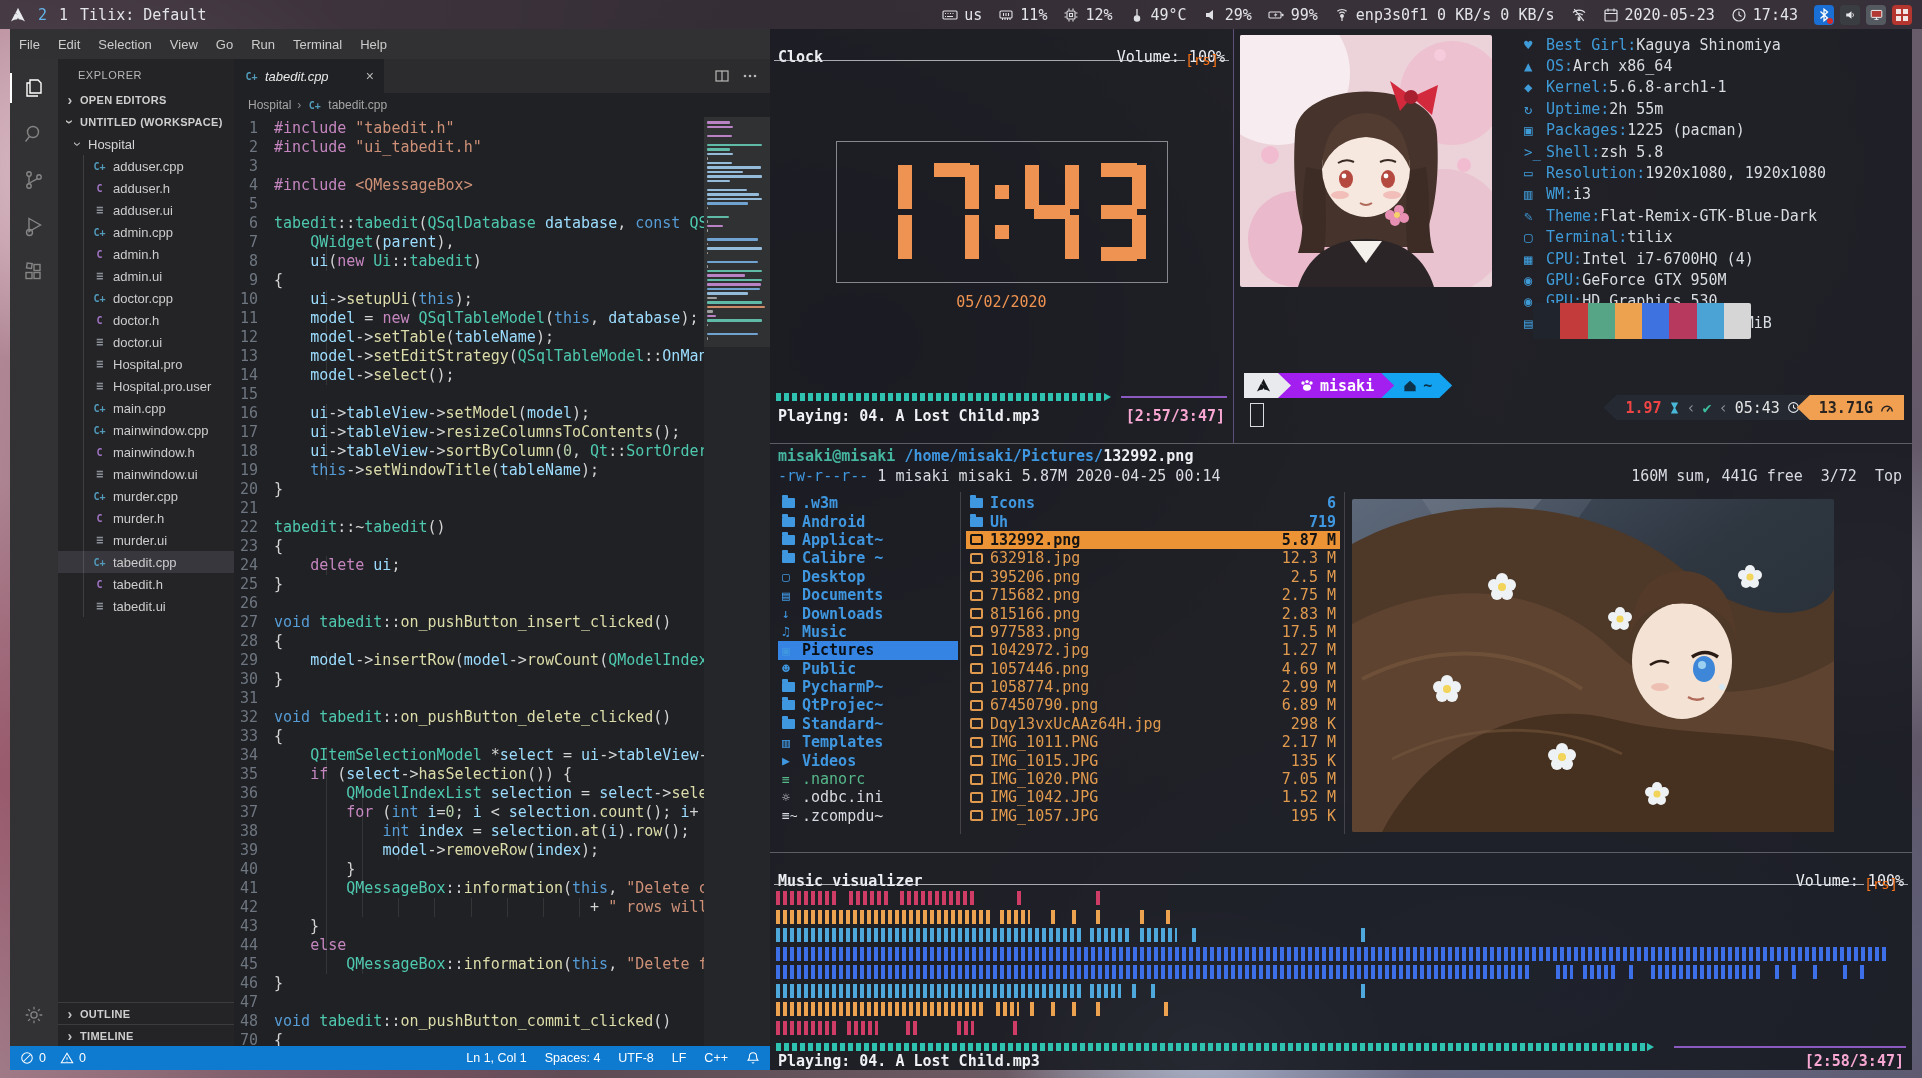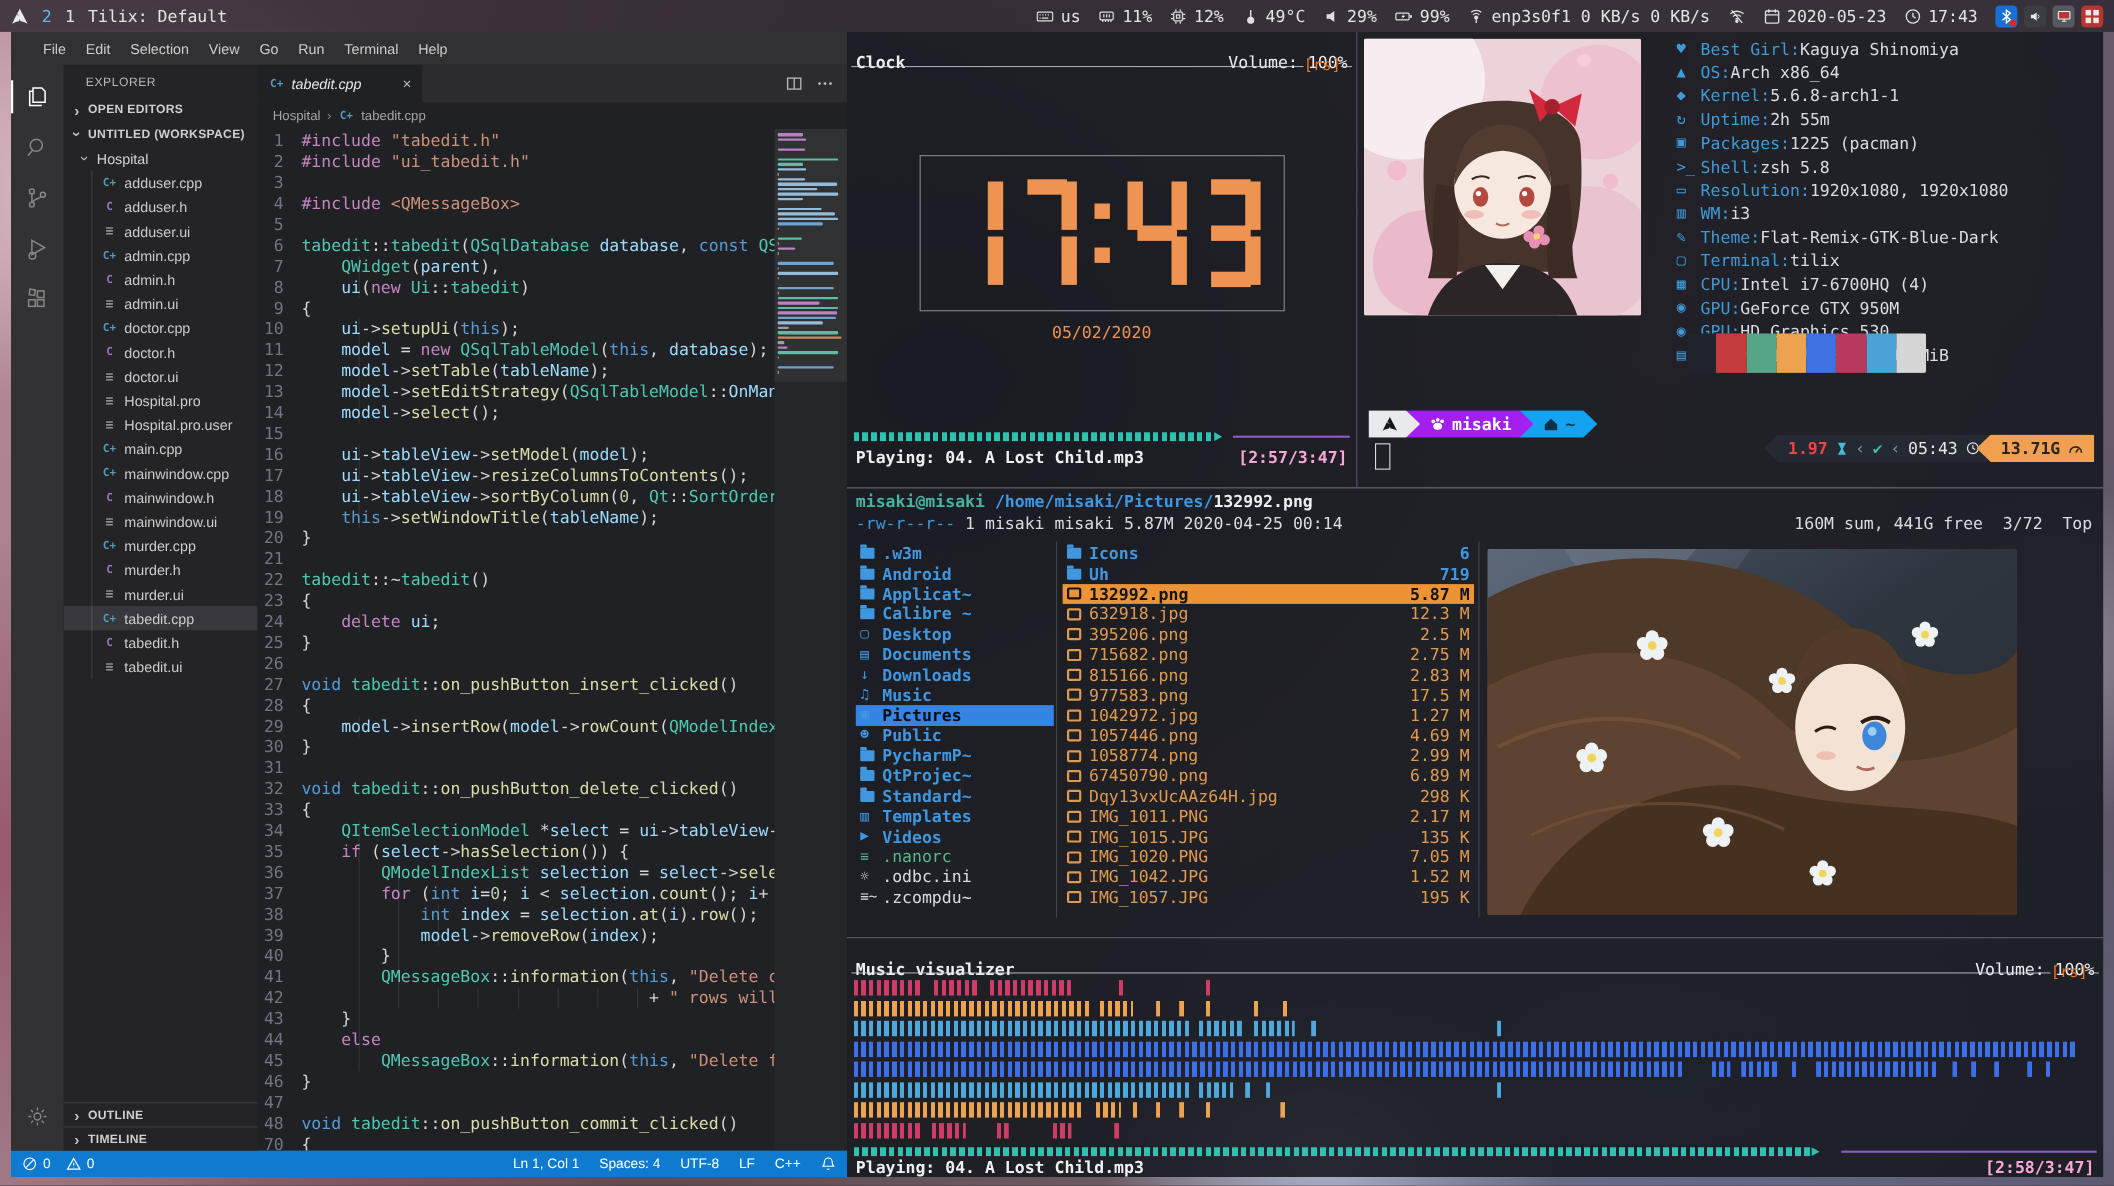--- a/index.html
+++ b/index.html
@@ -36,21 +36,21 @@
   .tray-bt { background:#1a6fd4; position:relative; }
   .tray-bt::after { content:""; position:absolute; right:1px; bottom:1px; width:6px; height:6px; border-radius:50%; background:#d42b2b; }
   .tray-vol { background:#3a3d42; }
   .tray-disp { background:#555a61; }
   .tray-vault { background:#b5352f; display:grid; grid-template-columns:5px 5px; gap:2px; place-content:center; }
   .tray-vault i { width:5px; height:5px; background:#f2e6e4; display:block; }
 
   
   #vscode { position:absolute; left:10px; top:29px; width:760px; height:1041px;
     background:rgba(30,31,34,.97); font-family:"Liberation Sans",sans-serif; display:flex; flex-direction:column; }
-  #menubar { height:30px; background:rgba(50,50,52,.98); display:flex; align-items:center; padding-left:20px; }
+  #menubar { height:30px; background:rgba(50,50,52,.98); display:flex; align-items:center; padding-left:0; }
   #menubar span { color:#cccccc; font-size:13px; padding:0 9px; }
   #vsbody { flex:1; display:flex; min-height:0; }
   #activitybar { width:48px; background:rgba(51,51,54,.98); display:flex; flex-direction:column; align-items:center; padding-top:6px; position:relative; }
   .act-ic { width:48px; height:46px; display:flex; align-items:center; justify-content:center; position:relative; }
   .act-ic.active::before { content:""; position:absolute; left:0; top:8px; bottom:8px; width:2px; background:#fff; }
   #act-gear { position:absolute; bottom:8px; left:0; }
   #sidebar { width:176px; background:rgba(37,37,40,.98); position:relative; font-size:13px; color:#cccccc; }
   #sb-title { font-size:11px; color:#b8b8b8; padding:10px 0 8px 20px; letter-spacing:.5px; }
   .sb-sect { height:22px; display:flex; align-items:center; font-size:11px; font-weight:bold; color:#cfcfcf; gap:2px; padding-left:4px; letter-spacing:.3px; }
   .chev { width:16px; height:16px; display:flex; align-items:center; justify-content:center; color:#c5c5c5; font-size:14px; }

